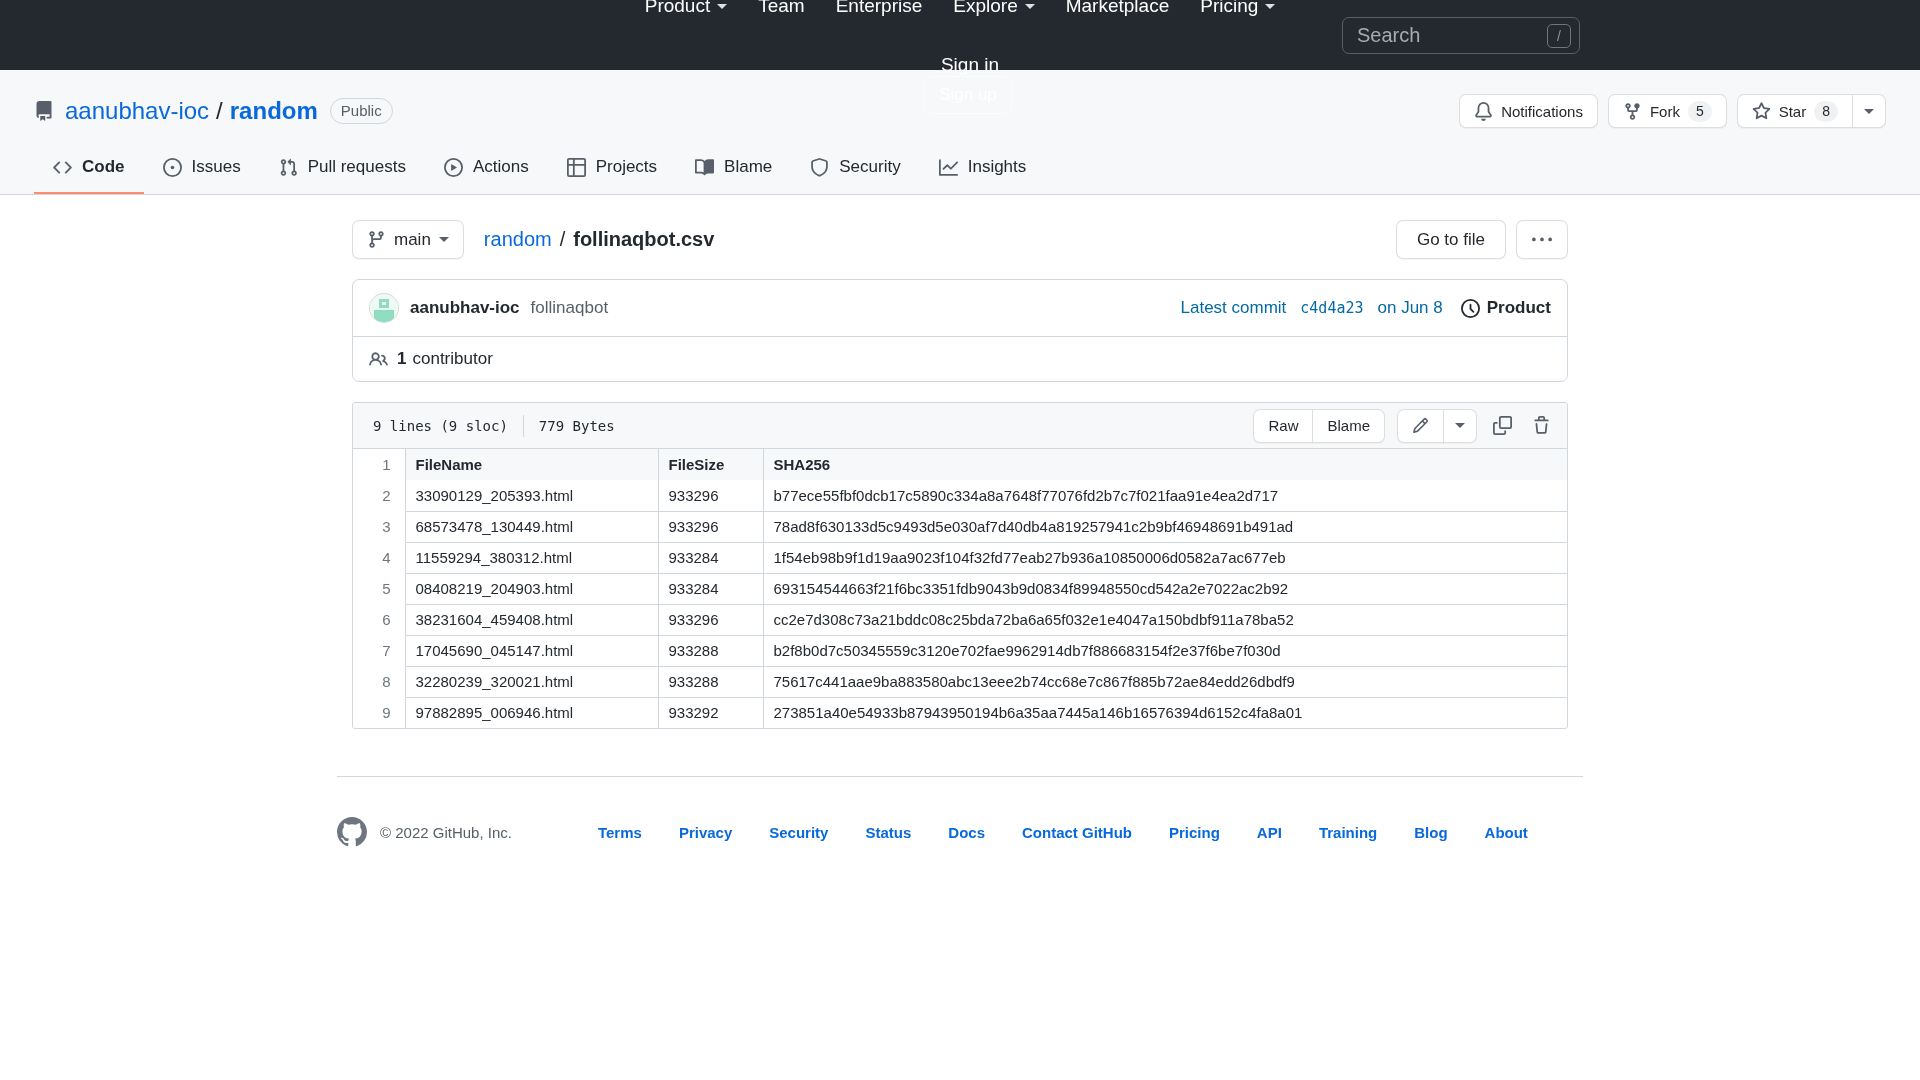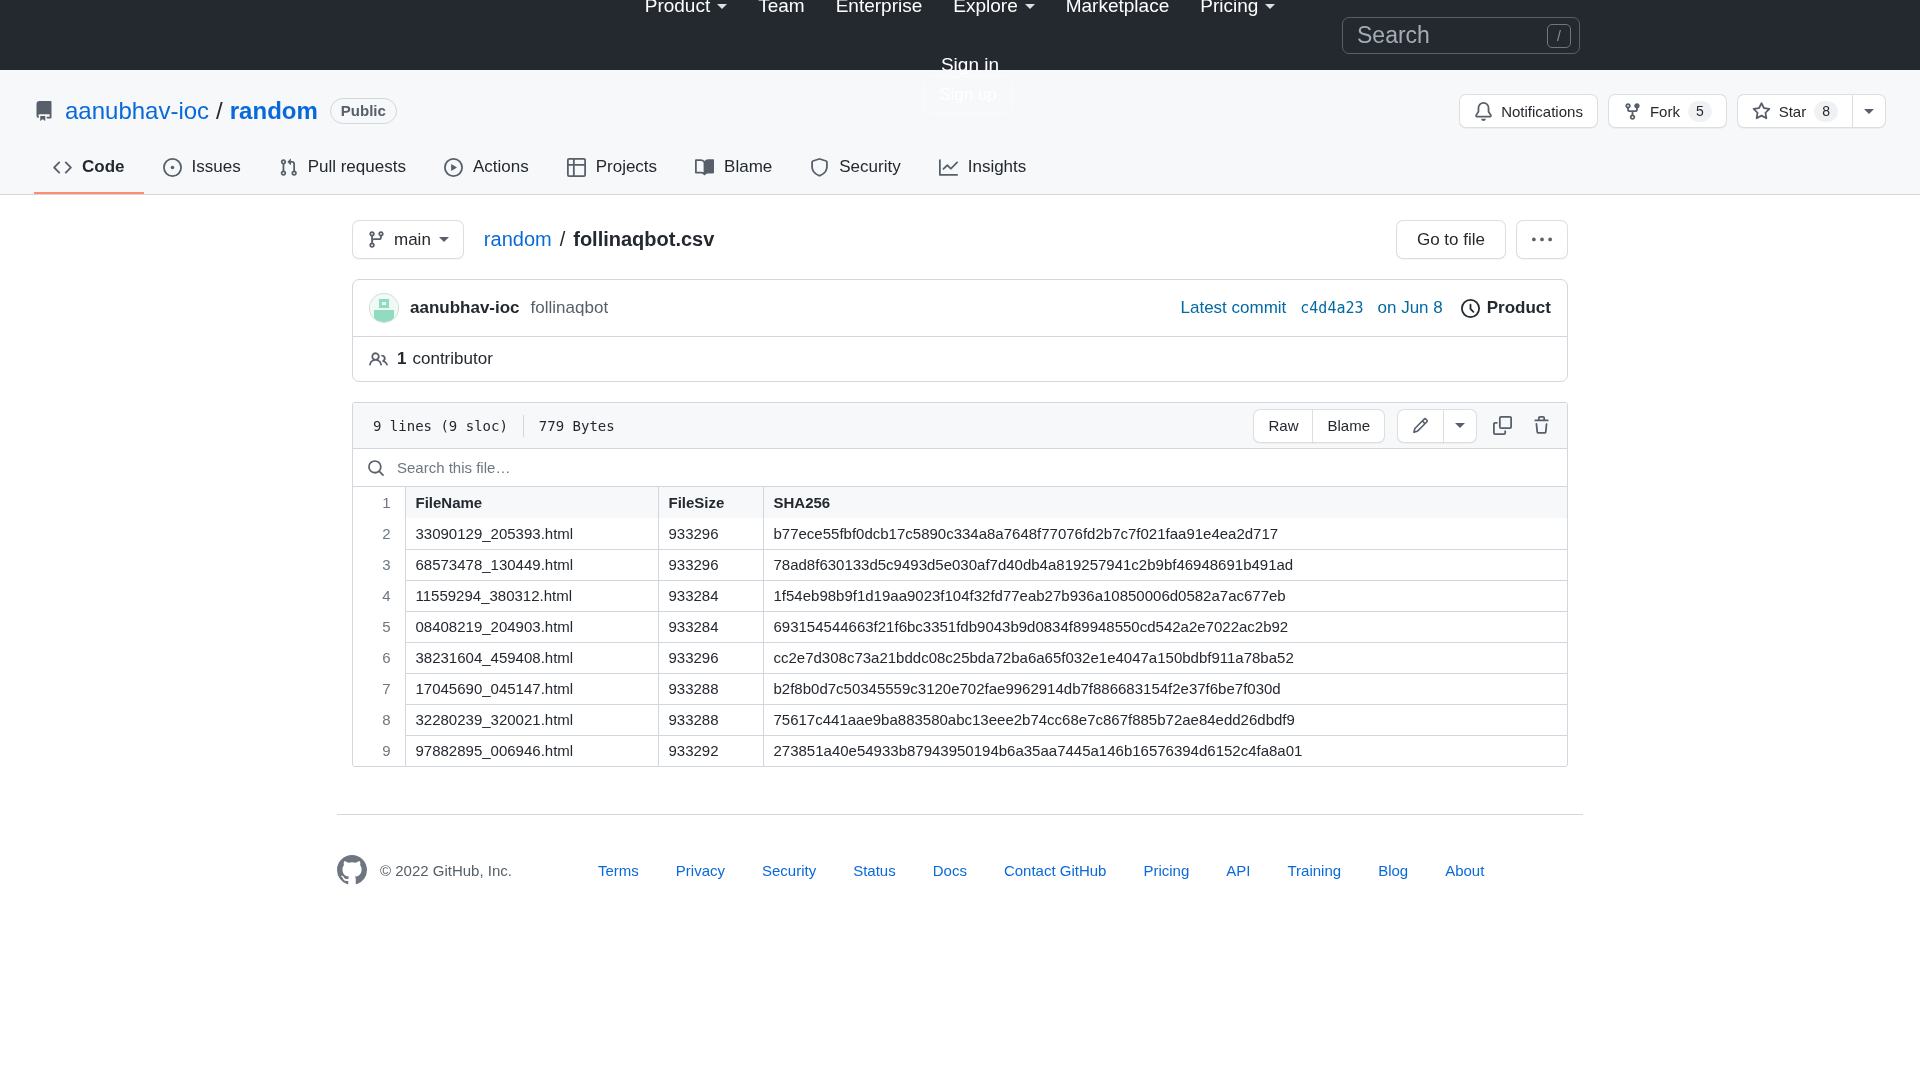--- a/index.html
+++ b/index.html
@@ -13,35 +13,35 @@
 
   
   .gh-header { background:#24292f; height:70px; display:flex; align-items:center; }
   .gh-header-inner { width:1240px; margin:0 auto; display:flex; align-items:center;flex-direction:column; }
   .gh-logo { color:#ffffff; margin-right:20px; cursor:pointer; }
   .top-nav { display:flex; align-items:center; gap:31px; }
   .top-nav-item { display:flex; align-items:center; gap:7px; color:#ffffff; font-size:19px; font-weight:500; cursor:pointer; white-space:nowrap; }
   .caret-light { width:0; height:0; border-left:5px solid transparent; border-right:5px solid transparent; border-top:5px solid rgba(255,255,255,0.85); }
   .caret-dark  { width:0; height:0; border-left:5px solid transparent; border-right:5px solid transparent; border-top:5px solid #57606a; }
   .hdr-search { margin-left:auto; width:238px; height:37px; border:1px solid #57606a; border-radius:7px; display:flex; align-items:center; padding:0 8px 0 12px; }
-  .hdr-search input { flex:1; min-width:0; background:transparent; border:none; outline:none; color:#c9d1d9; font-size:23px; font-family:inherit; }
+  .hdr-search input { flex:1; min-width:0; background:transparent; border:none; outline:none; color:#c9d1d9; font-size:20px; font-family:inherit; }
   .hdr-search input::placeholder { color:#a3acb5; }
   .slash-key { width:24px; height:24px; border:1px solid #6e7781; border-radius:5px; color:#8b949e; font-size:14px; display:flex; align-items:center; justify-content:center; }
   .sign-in { color:#ffffff; font-size:19px; font-weight:500; margin-left:20px; cursor:pointer; white-space:nowrap; }
   .sign-up { color:#ffffff; font-size:17px; font-weight:500; margin-left:16px; border:1px solid rgba(255,255,255,0.55); border-radius:7px; padding:8px 14px; cursor:pointer; white-space:nowrap; background:transparent; font-family:inherit; }
 
   
   .repo-header { background:#f6f8fa; border-bottom:1px solid #d0d7de; padding:20px 34px 0 34px; }
   .repo-title-row { display:flex; align-items:center; height:42px; }
   .repo-icon { color:#57606a; margin-right:11px; }
   .repo-title { font-size:24px; display:flex; align-items:center; }
   .repo-owner { color:#0969da; cursor:pointer; text-decoration:none; }
   .repo-sep { color:#24292f; margin:0 7px; }
   .repo-name { color:#0969da; font-weight:bold; cursor:pointer; text-decoration:none; }
-  .badge-public { margin-left:12px; font-size:15px; font-weight:700; color:#57606a; border:1px solid #d0d7de; border-radius:2em; padding:2px 10px; line-height:20px; }
+  .badge-public { margin-left:12px; font-size:15px; font-weight:400; color:#57606a; border:1px solid #d0d7de; border-radius:2em; padding:2px 10px; line-height:20px; }
   .repo-actions { margin-left:auto; display:flex; align-items:center; gap:10px; }
 
   .btn { display:inline-flex; align-items:center; gap:8px; background:#ffffff; border:1px solid rgba(27,31,36,0.15); border-radius:7px; font-size:15px; font-weight:500; color:#24292f; height:34px; padding:0 14px; cursor:pointer; font-family:inherit; box-shadow:0 1px 0 rgba(27,31,36,0.04); white-space:nowrap; }
   .btn .ic { color:#57606a; }
   .btn-med { height:39px; font-size:17px; }
   .counter { background:rgba(175,184,193,0.2); border-radius:2em; font-size:14px; font-weight:500; padding:1px 8px; line-height:19px; }
   .btn-group { display:inline-flex; }
   .btn-group > .btn { border-radius:0; margin-left:-1px; }
   .btn-group > .btn:first-child { border-radius:7px 0 0 7px; margin-left:0;text-align:right; }
   .btn-group > .btn:last-child { border-radius:0 7px 7px 0; }
@@ -97,21 +97,21 @@
   .csv-table tr:first-child .cell { border-top:none; }
   .csv-table tr:last-child .cell { border-bottom:none; }
   .csv-table .cell:last-child { border-right:none; }
   .col-filename { width:253px; }
   .col-filesize { width:105px; }
 
   
   .footer-wrap { width:1246px; margin:47px auto 0 auto; border-top:1px solid #d0d7de; padding:40px 0; display:flex; align-items:center; }
   .footer-mark { color:#6e7781; }
   .footer-copy { color:#57606a; font-size:15px; margin-left:13px; }
-  .footer-links { display:flex; align-items:center; gap:37px; margin-left:86px; }
+  .footer-links { display:flex; align-items:center; gap:37px; margin-left:86px;font-weight:bold; }
   .footer-links a { color:#0969da; font-size:15px; text-decoration:none; cursor:pointer; white-space:nowrap; }
 </style>
 </head>
 <body>
 
 <header class="gh-header">
   <div class="gh-header-inner">
     <span class="gh-logo">
       <svg class="octicon" width="39" height="39" viewBox="0 0 16 16">
           <path d="M8 0c4.42 0 8 3.58 8 8a8.013 8.013 0 0 1-5.45 7.59c-.4.08-.55-.17-.55-.38 0-.27.01-1.13.01-2.2 0-.75-.25-1.23-.54-1.48 1.78-.2 3.65-.88 3.65-3.95 0-.88-.31-1.59-.82-2.15.08-.2.36-1.02-.08-2.12 0 0-.67-.22-2.2.82-.64-.18-1.32-.27-2-.27-.68 0-1.36.09-2 .27-1.53-1.03-2.2-.82-2.2-.82-.44 1.1-.16 1.92-.08 2.12-.51.56-.82 1.27-.82 2.15 0 3.06 1.86 3.75 3.64 3.95-.23.2-.44.55-.51 1.07-.46.21-1.61.55-2.33-.66-.15-.24-.6-.83-1.23-.82-.67.01-.27.38.01.53.34.19.73.9.82 1.13.16.45.68 1.31 2.69.94 0 .67.01 1.3.01 1.49 0 .21-.15.45-.55.38A7.995 7.995 0 0 1 0 8c0-4.42 3.58-8 8-8Z"></path>
@@ -364,28 +364,20 @@
         <button class="icon-btn">
             <span>
               <svg class="octicon" width="19" height="19" viewBox="0 0 16 16">
                 <path d="M11 1.75V3h2.25a.75.75 0 0 1 0 1.5H2.75a.75.75 0 0 1 0-1.5H5V1.75C5 .784 5.784 0 6.75 0h2.5C10.216 0 11 .784 11 1.75ZM4.496 6.675a.75.75 0 1 0-1.492.15l.66 6.6A1.75 1.75 0 0 0 5.405 15h5.19c.9 0 1.652-.681 1.741-1.576l.66-6.6a.75.75 0 0 0-1.492-.149l-.66 6.6a.25.25 0 0 1-.249.225h-5.19a.25.25 0 0 1-.249-.225l-.66-6.6ZM6.5 1.75V3h3V1.75a.25.25 0 0 0-.25-.25h-2.5a.25.25 0 0 0-.25.25Z"></path>
               </svg>
             </span>
           </button>
       </span>
     </div>
 
-    <div class="file-search-row">
-      <span class="ic">
-          <svg class="octicon" width="18" height="18" viewBox="0 0 16 16">
-            <path d="M10.68 11.74a6 6 0 0 1-7.922-8.982 6 6 0 0 1 8.982 7.922l3.04 3.04a.749.749 0 0 1-.326 1.275.749.749 0 0 1-.734-.215l-3.04-3.04ZM11.5 7a4.499 4.499 0 1 0-8.997 0A4.499 4.499 0 0 0 11.5 7Z"></path>
-          </svg>
-        </span>
-      <input type="text" placeholder="Search this file…" style="">
-    </div>
 
     <table class="csv-table">
       <thead>
         <tr>
           <th class="line-num">1</th>
           <th class="cell col-filename">FileName</th>
           <th class="cell col-filesize">FileSize</th>
           <th class="cell">SHA256</th>
         </tr>
       </thead>

